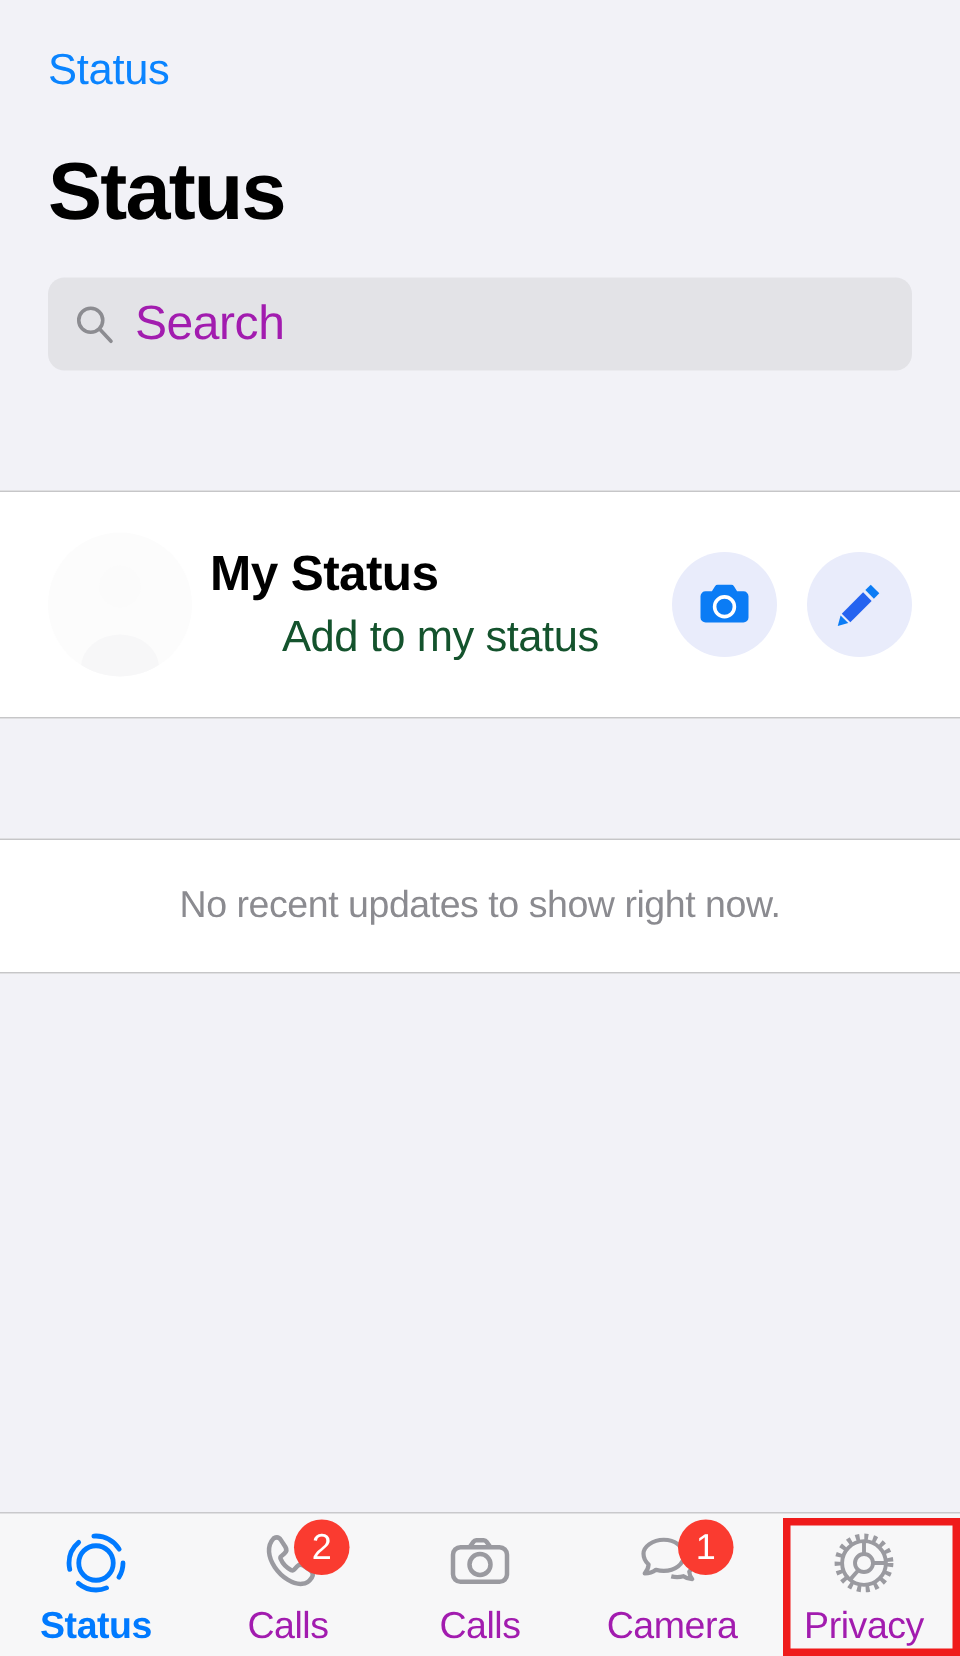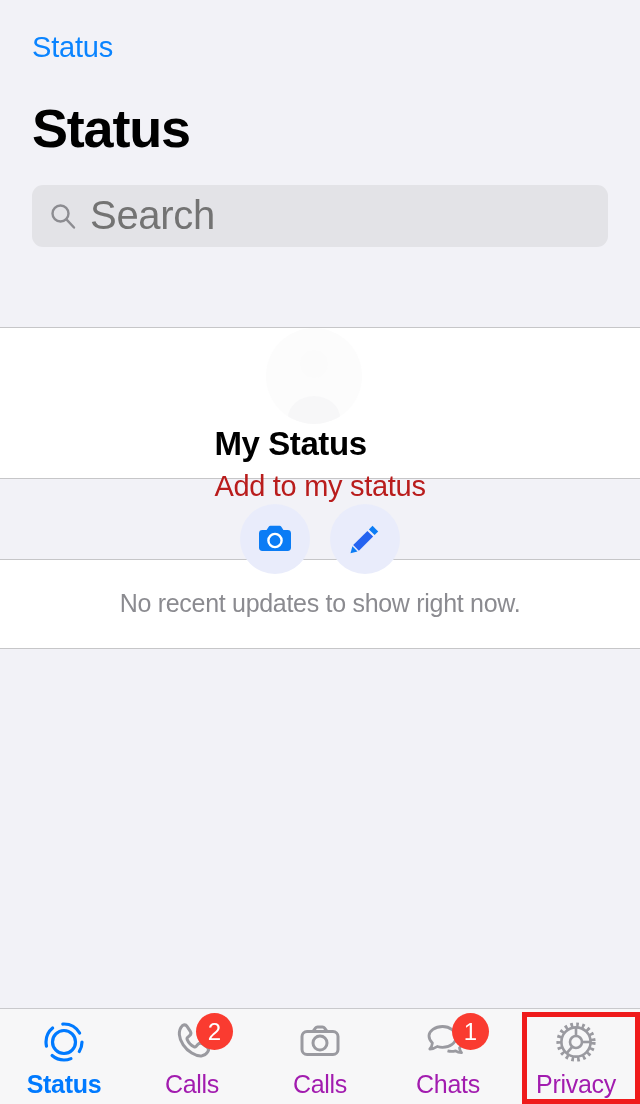--- a/index.html
+++ b/index.html
@@ -52,22 +52,22 @@
     cursor: text;
   }
   .search-icon {
     width: 30px;
     height: 30px;
     flex: 0 0 auto;
     margin-right: 12px;
     display: block;
   }
   .search-placeholder {
-    color: #737373;
-    font-size: 40px;
+    color: #a21caf;
+    font-size: 32px;
     letter-spacing: -0.3px;
   }
 
   
   .spacer-gap { height: 80px; }
 
   .card {
     background: #ffffff;
     border-top: 1px solid #c6c6c8;
     border-bottom: 1px solid #c6c6c8;
@@ -75,21 +75,20 @@
   }
 
   .my-status-row {
     height: 150px;
     display: flex;
     align-items: center;
     padding: 0 32px;
     box-sizing: border-box;
     cursor: pointer;
     position: relative;
-    flex-direction: column;
   }
   .avatar {
     width: 96px;
     height: 96px;
     border-radius: 50%;
     background: #fcfcfc;
     flex: 0 0 auto;
     margin-right: 12px;
     position: relative;
     overflow: hidden;
@@ -120,24 +119,25 @@
   }
   .status-title {
     font-size: 33px;
     font-weight: bold;
     color: #000;
     letter-spacing: -0.4px;
     line-height: 1.2;
   }
   .status-sub {
     font-size: 29px;
-    color: #b91c1c;
+    color: #14532d;
     letter-spacing: -0.3px;
     margin-top: 6px;
     line-height: 1.2;
+    margin-left: 48px;
   }
   .action-btns {
     display: flex;
     align-items: center;
     gap: 20px;
     flex: 0 0 auto;
   }
   .round-btn {
     width: 70px;
     height: 70px;
@@ -323,21 +323,21 @@
   </div>
 
   <div class="tab">
     <div class="tab-icon">
       <svg viewBox="0 0 50 50" width="50" height="50" aria-hidden="true">
         <path d="M30 15.5c5.3 1.4 9 5.2 9 9.6 0 2.2-.9 4.2-2.5 5.8.2 2 .9 3.6 2 4.8-2.4-.1-4.4-.8-5.9-1.9-1.3.4-2.7.6-4.2.6-1.4 0-2.7-.2-3.9-.5" fill="none" stroke="#9a9aa0" stroke-width="2.8" stroke-linejoin="round"></path>
         <path d="M19.5 9.5c7.5 0 13.5 4.7 13.5 10.4 0 5.8-6 10.4-13.5 10.4-1.8 0-3.6-.3-5.2-.8-2 1.5-4.6 2.4-7.5 2.5 1.4-1.5 2.4-3.6 2.6-6-2-1.9-3.4-4.4-3.4-7.2C6 14.2 12 9.5 19.5 9.5z" fill="#f7f7f8" stroke="#9a9aa0" stroke-width="2.8" stroke-linejoin="round"></path>
       </svg>
       <span class="badge">1</span>
     </div>
-    <div class="tab-label">Chats</div>
+    <div class="tab-label">Camera</div>
   </div>
 
   <div class="tab">
     <div class="tab-icon">
       <svg viewBox="0 0 50 50" width="50" height="50" aria-hidden="true">
         <g fill="none" stroke="#9a9aa0" stroke-width="2.6">
           <circle cx="25" cy="25" r="17" stroke-dasharray="2.6 3.1" stroke-width="5.2"></circle>
           <circle cx="25" cy="25" r="14.6"></circle>
           <circle cx="25" cy="25" r="6"></circle>
           <line x1="25" y1="10.4" x2="25" y2="19"></line>

